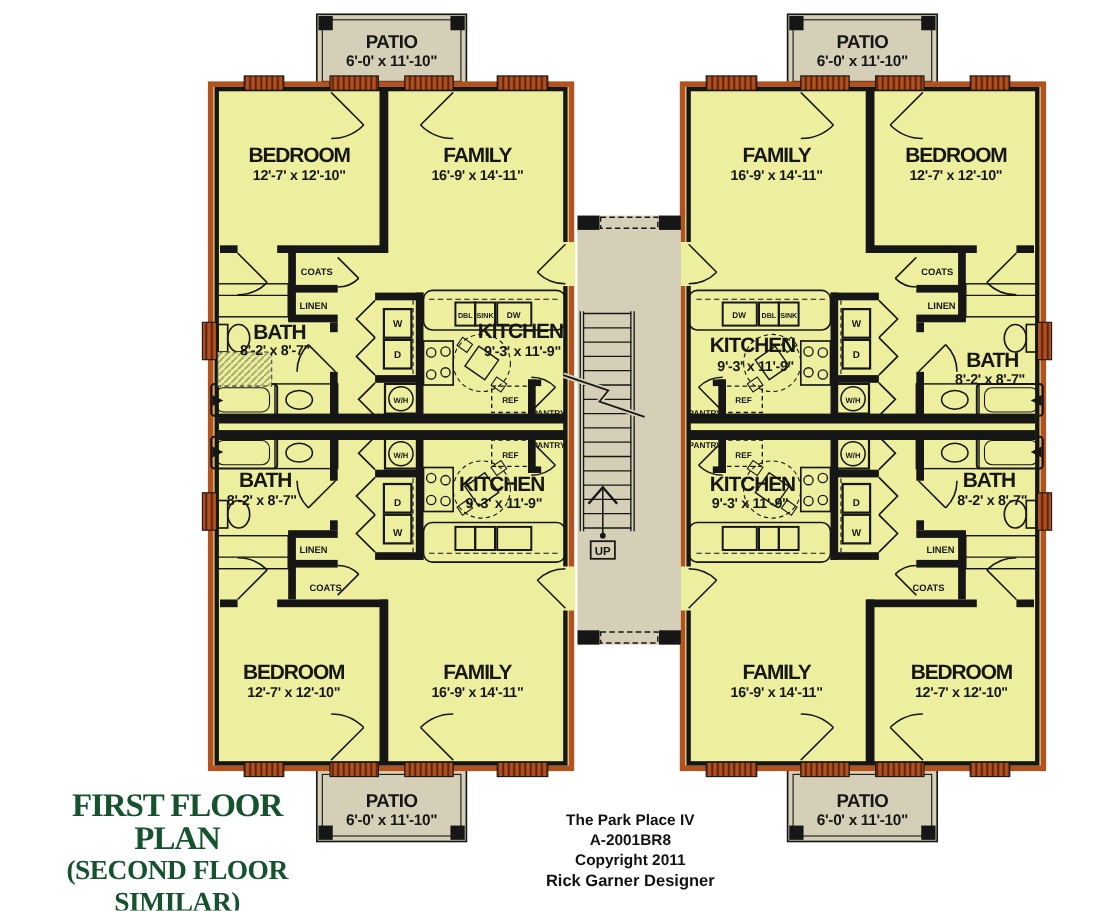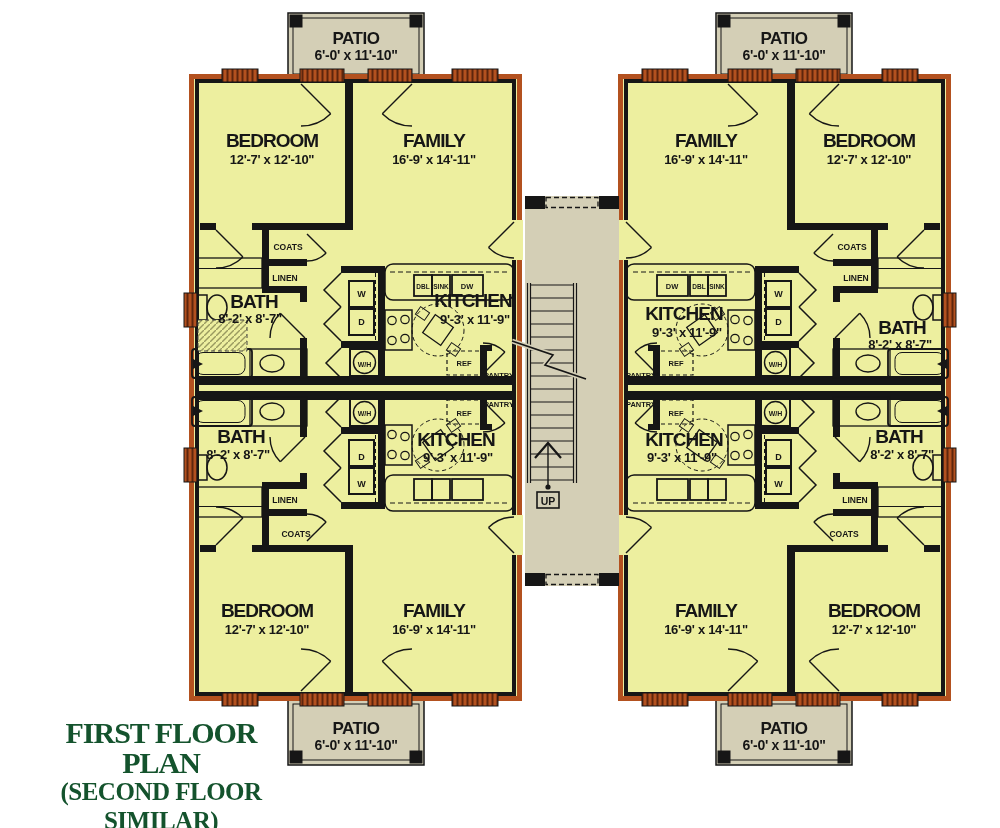--- a/index.html
+++ b/index.html
@@ -295,14 +295,20 @@
         <text x="784" y="750" font-size="14" text-anchor="middle" letter-spacing="-0.3">6'-0' x 11'-10"</text>
         <text x="548" y="504.5" font-size="10.5" text-anchor="middle">UP</text>
       </g>
 </svg>
 
 <div class="titleblock">
   <div class="main">FIRST FLOOR PLAN</div>
   <div class="sub">(SECOND FLOOR SIMILAR)</div>
 </div>
 
-
+<div class="footerblock">
+  <div>The Park Place IV</div>
+  <div>A-2001BR8</div>
+  <div>Copyright 2011</div>
+  <div class="l4">Rick Garner Designer</div>
 </div>
 
+</div>
+
 </body></html>

